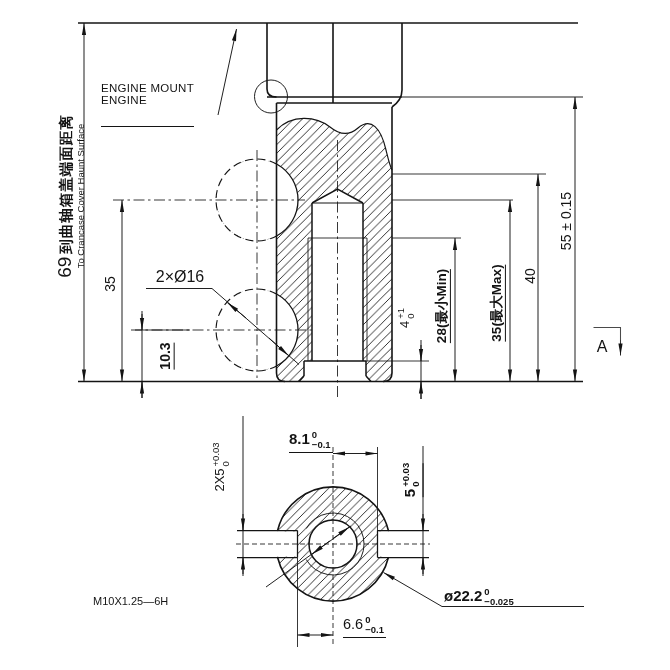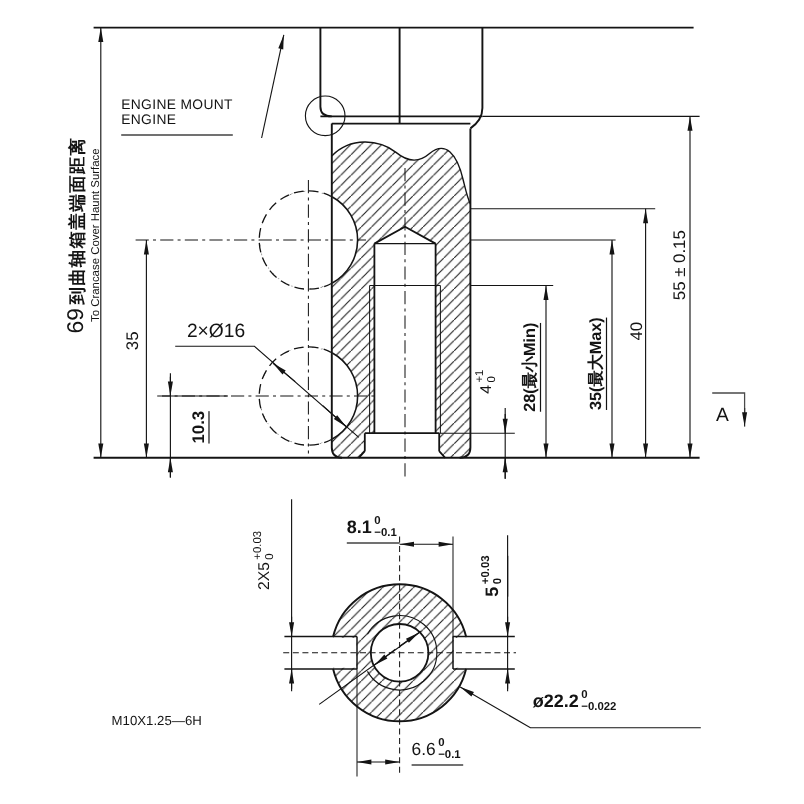--- a/index.html
+++ b/index.html
@@ -7,21 +7,21 @@
           font-family:"Liberation Sans","DejaVu Sans",sans-serif;color:#141414;}
   #canvas svg{position:absolute;left:0;top:0;}
   .lbl{position:absolute;white-space:nowrap;color:#141414;line-height:1.05;}
   .rot{transform:translate(-50%,-50%) rotate(-90deg);}
   .ctr{transform:translate(-50%,-50%);}
   .b{font-weight:bold;}
   .u{border-bottom:1.6px solid #141414;padding-bottom:1px;}
   .tol{display:inline-flex;flex-direction:column;justify-content:center;vertical-align:middle;
        font-size:9.5px;line-height:1.1;font-weight:bold;margin-left:2px;text-align:left;}
   .tol.light{font-weight:normal;}
-  .eng{font-size:11.5px;letter-spacing:.3px;border-bottom:1.5px solid #141414;padding-bottom:6px;}
+  .eng{font-size:11.5px;letter-spacing:.3px;border-bottom:1.5px solid #141414;padding-bottom:20px;}
   .big69{font-size:19px;margin-right:3px;}
   .cn69{font-size:14.5px;font-weight:bold;letter-spacing:1px;}
   .en69{font-size:9.5px;text-align:center;display:block;margin-top:1px;}
   .d69wrap{text-align:center;}
 </style>
 </head>
 <body>
 
 <div id="canvas">
 
@@ -215,24 +215,24 @@
 
 <div class="lbl rot b" style="left:412px;top:480px;font-size:15px;border-bottom:1.7px solid #141414;padding-bottom:1px;">
   <span>5</span><span class="tol">
         <span>+0.03</span>
         <span>0</span>
       </span>
 </div>
 
 <div class="lbl" style="left:93px;top:596px;font-size:11px;">M10X1.25—6H</div>
 
-<div class="lbl b" style="left:444px;top:575px;font-size:15px;">
+<div class="lbl b" style="left:444px;top:587px;font-size:15px;">
   <span>ø22.2</span><span class="tol">
         <span>0</span>
-        <span>−0.022</span>
+        <span>−0.025</span>
       </span>
 </div>
 
 <div class="lbl" style="left:343px;top:615px;font-size:14.5px;border-bottom:1.5px solid #141414;padding:0 2px 1px 0;">
   <span>6.6</span><span class="tol">
         <span>0</span>
         <span>−0.1</span>
       </span>
 </div>
 

